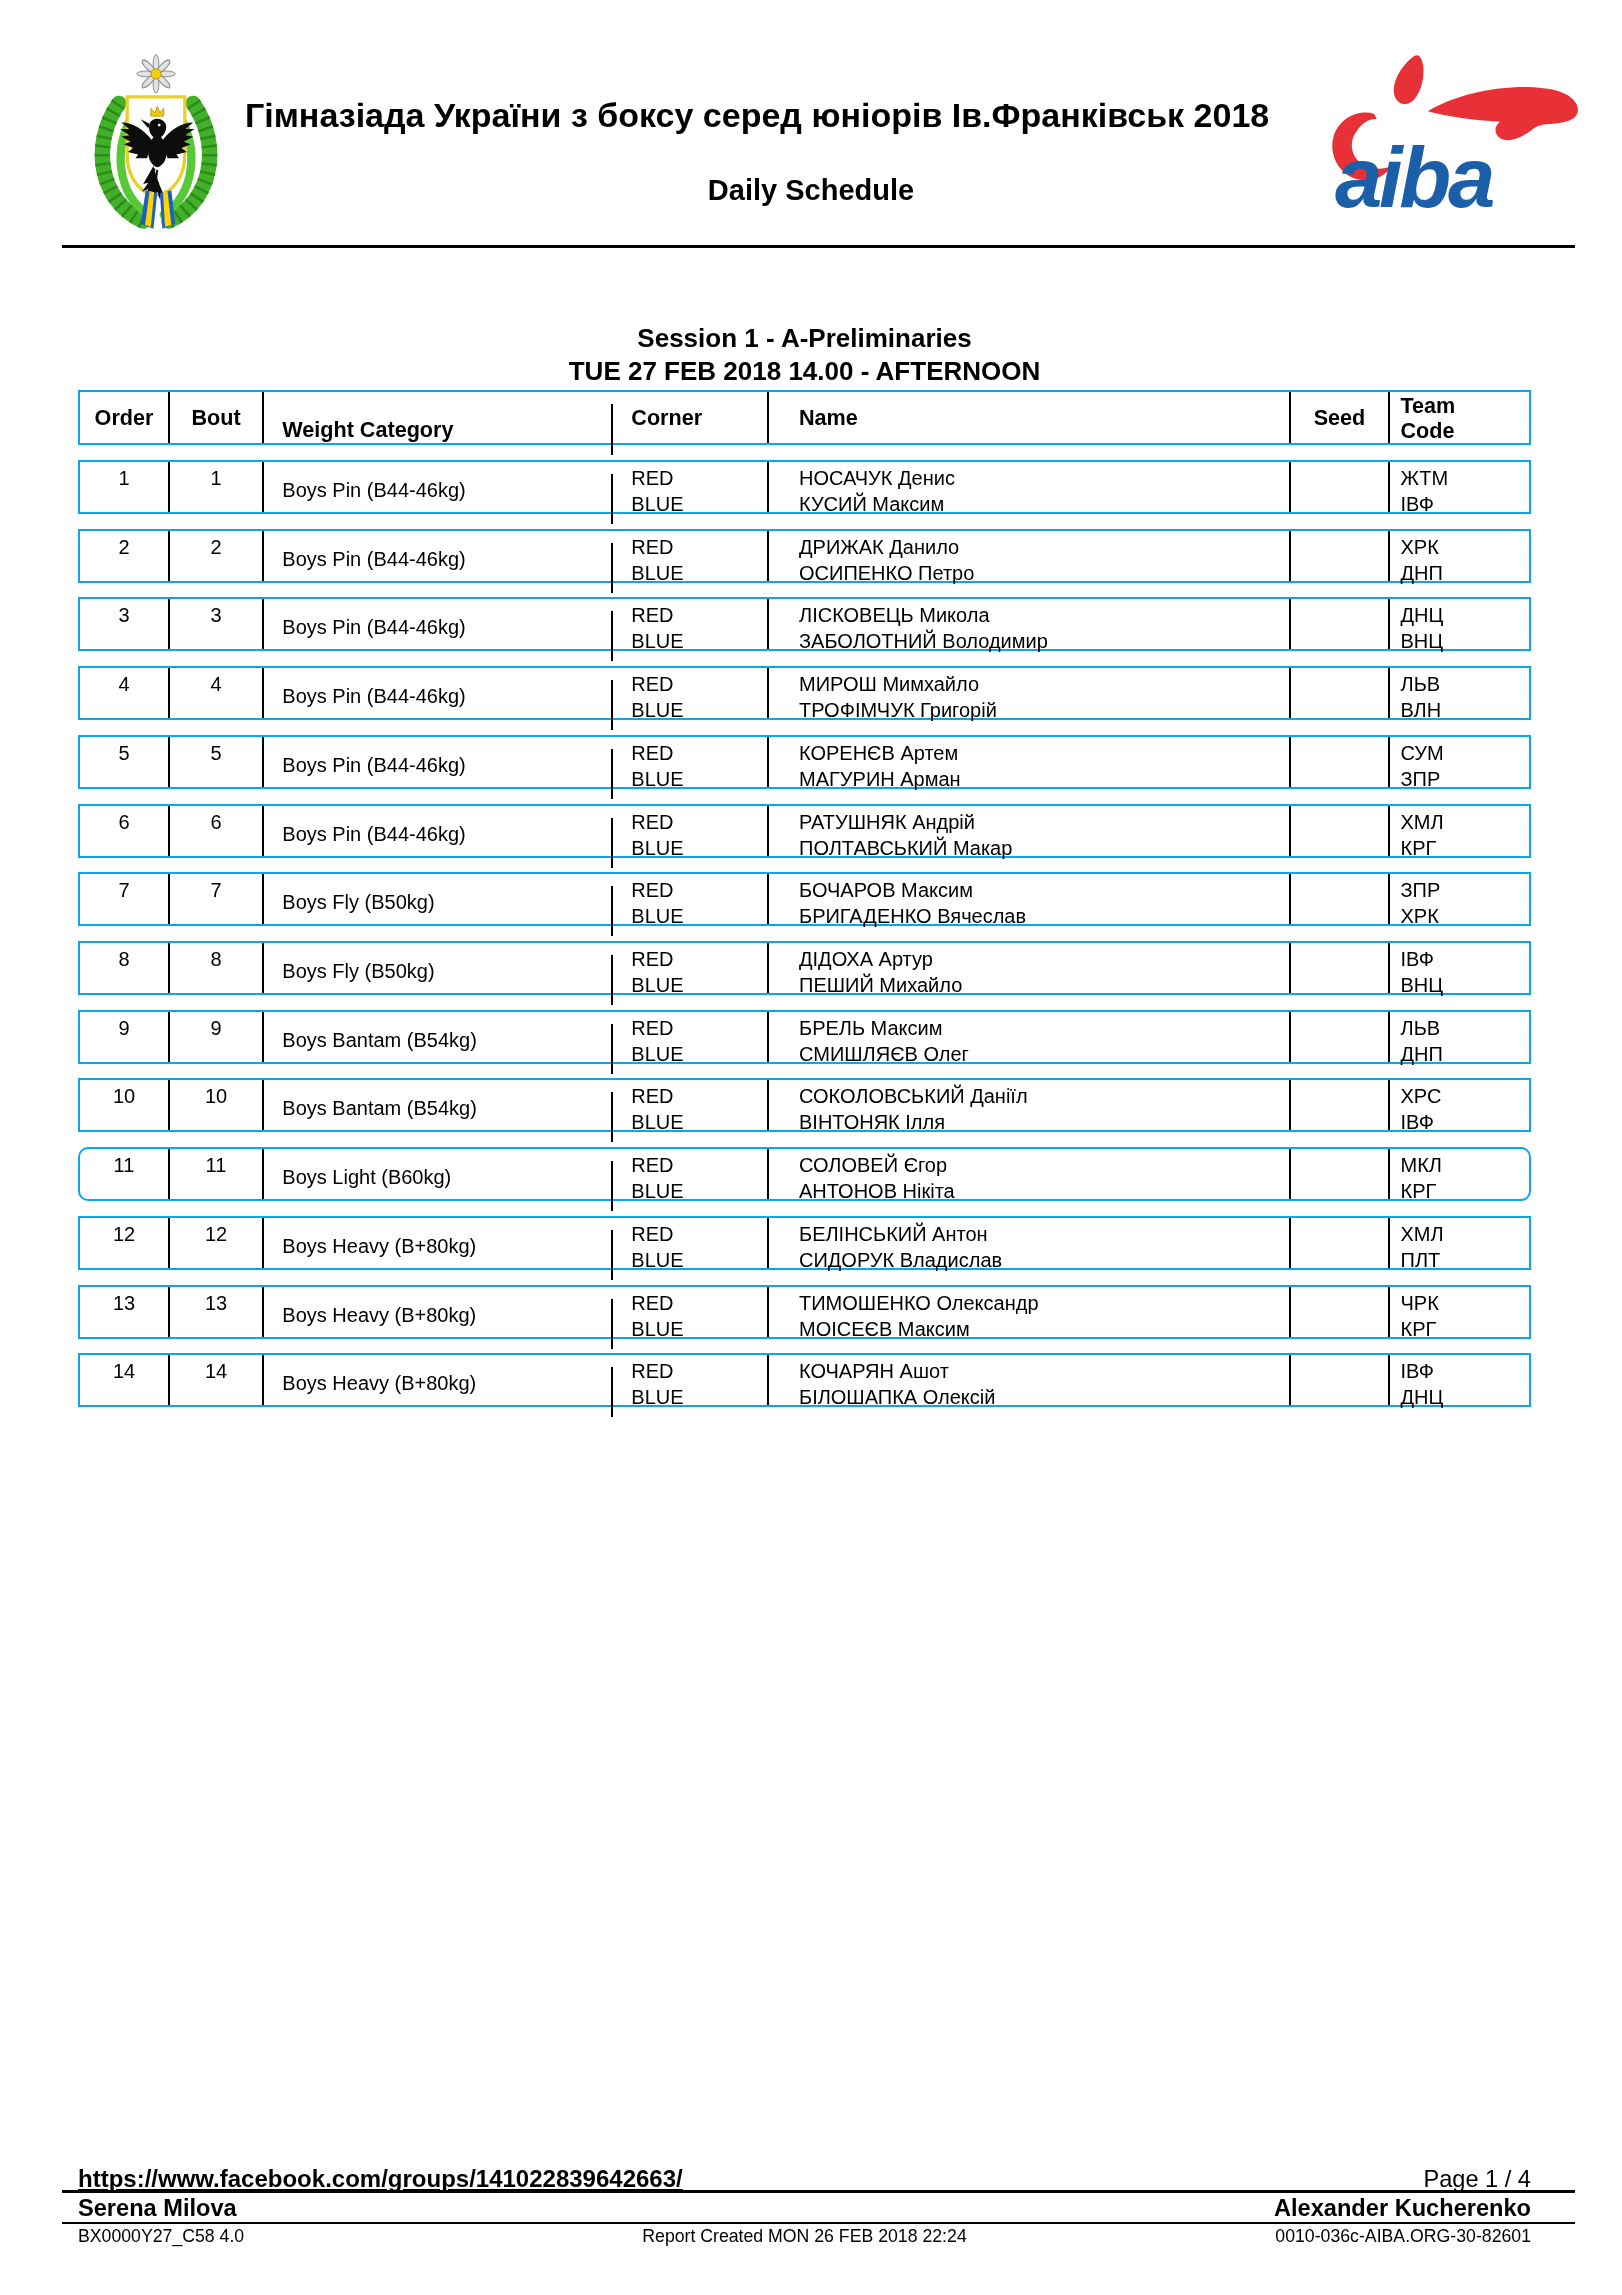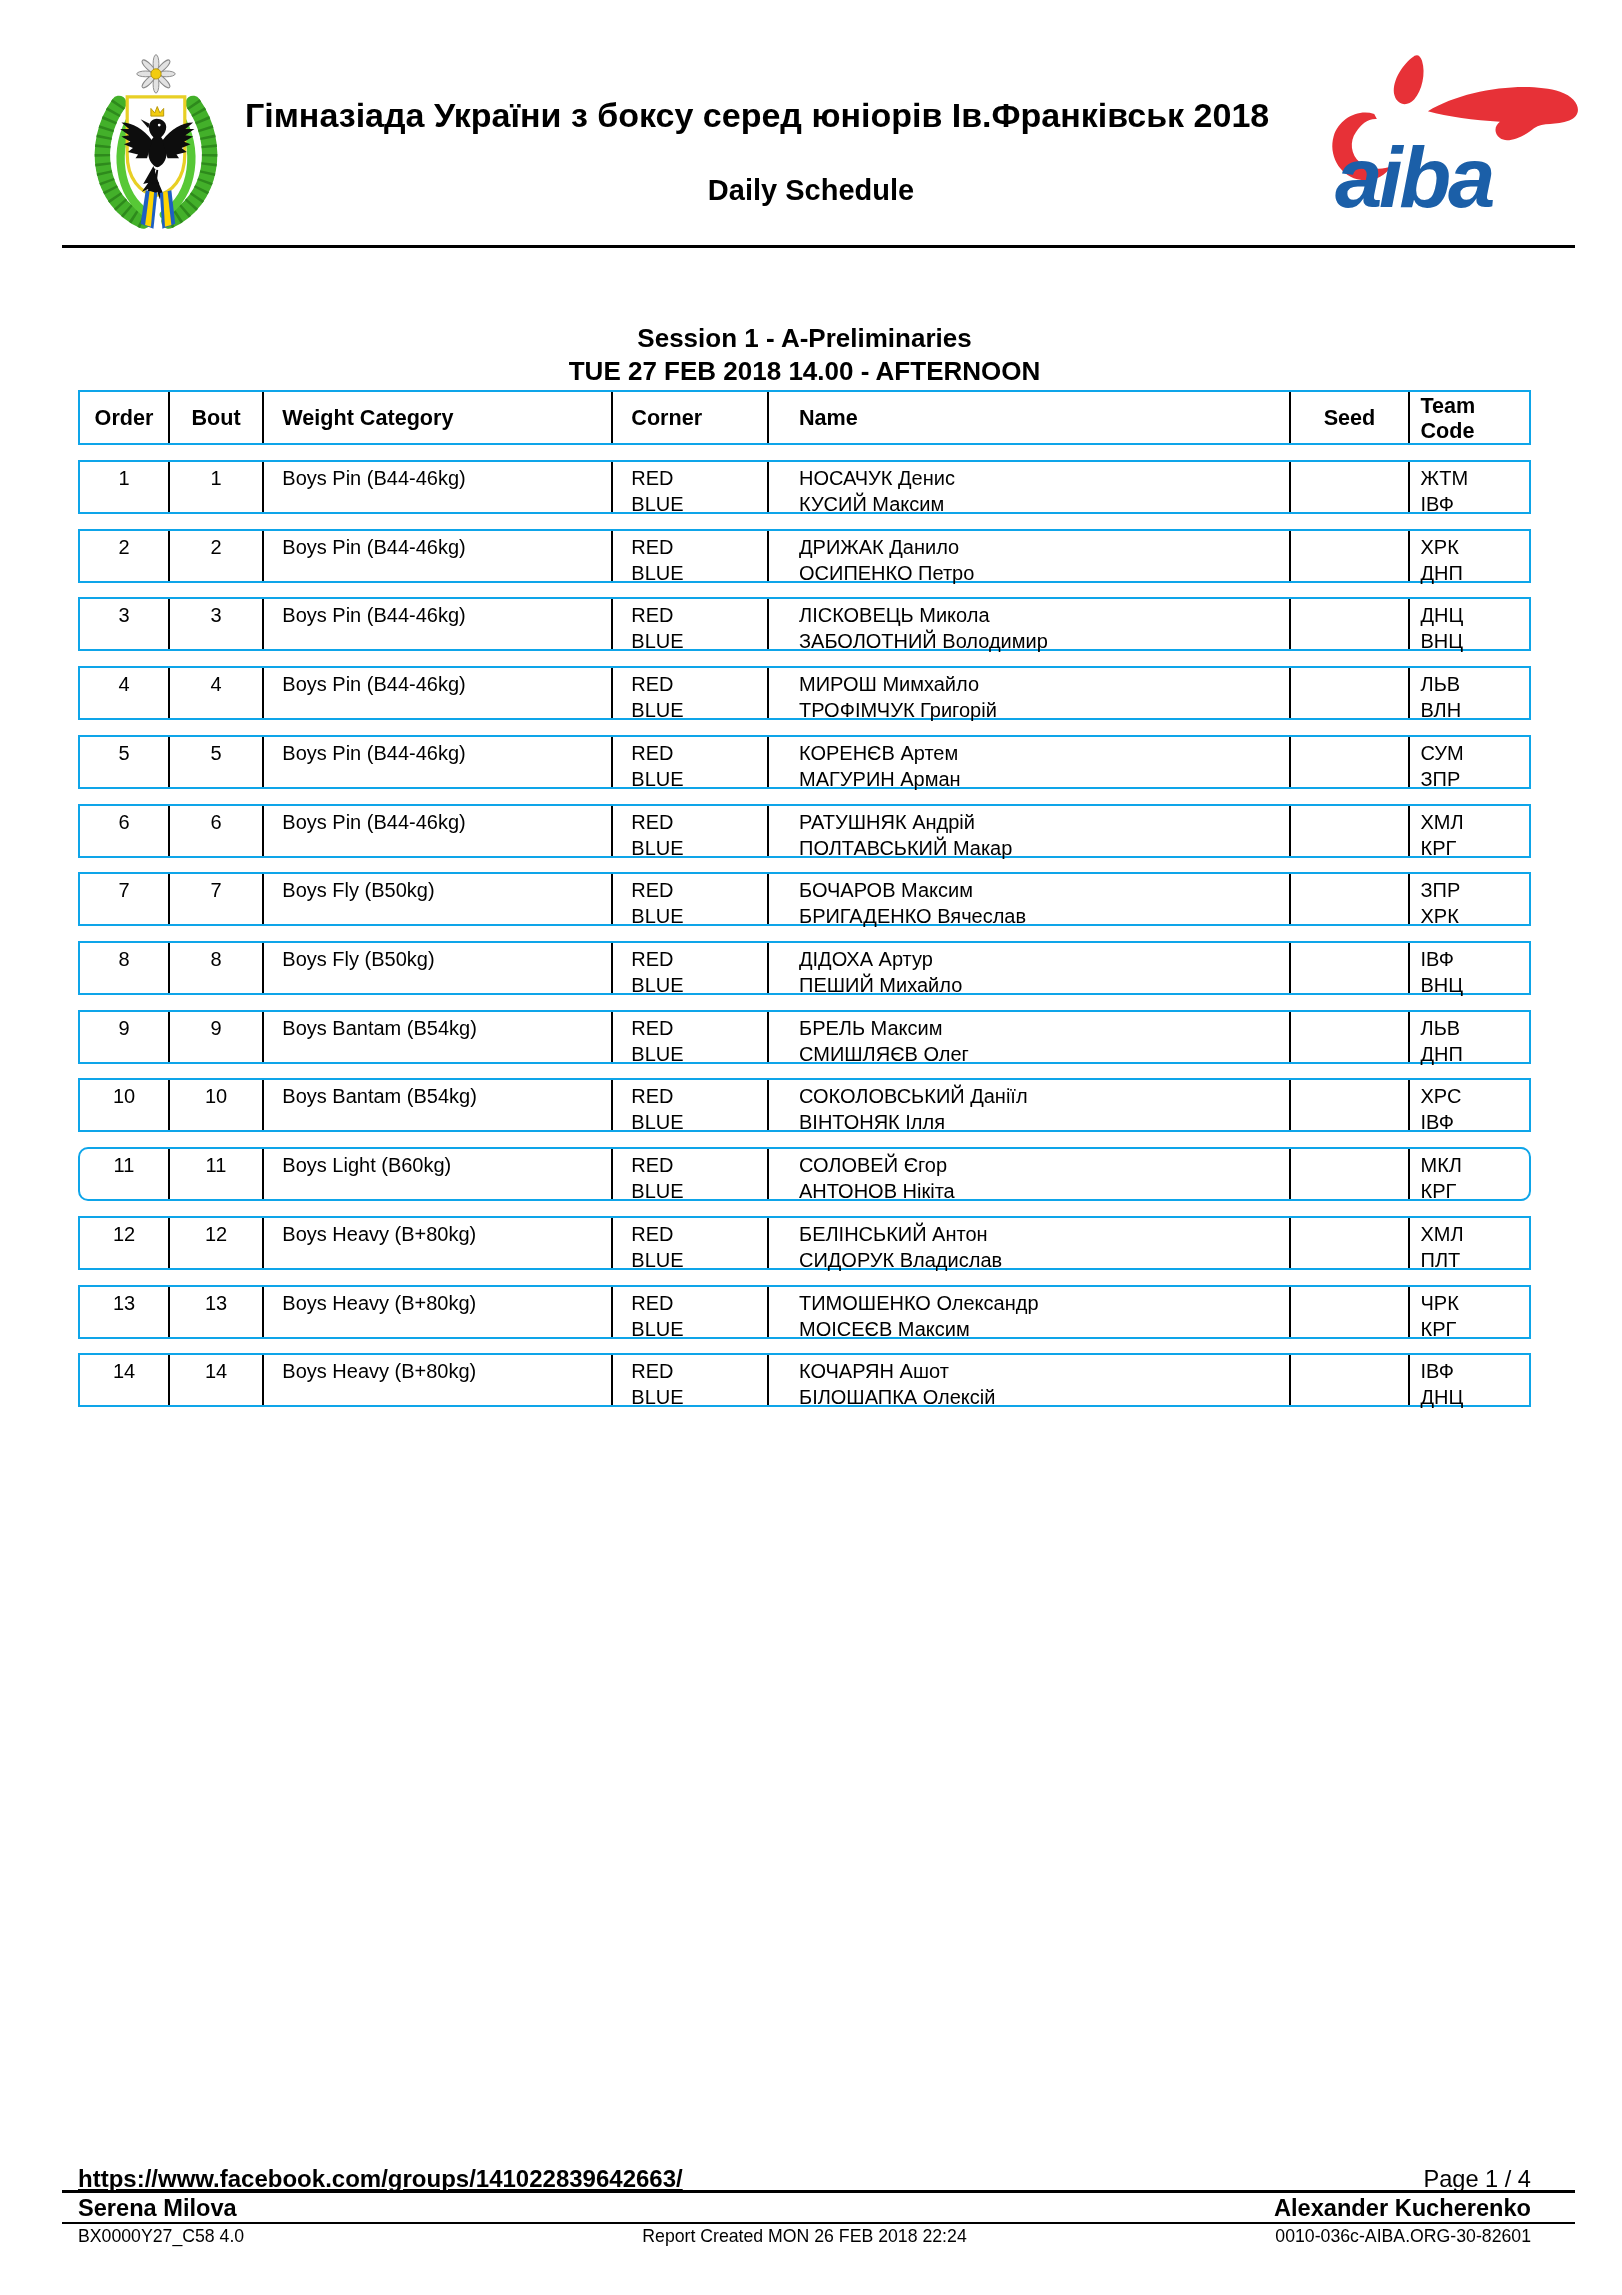--- a/index.html
+++ b/index.html
@@ -22,24 +22,24 @@
 
   
   .thead,.bout-row{position:absolute;left:78px;width:1453px;display:flex;
                    box-sizing:border-box;border:2px solid #0ea5e9;background:#fff;}
   .thead{top:390px;height:55px;font-weight:bold;font-size:21.6px;}
   .rows-holder{position:absolute;left:0;top:0;}
   .bout-row{height:54px;font-size:20px;}
   .cell{box-sizing:border-box;border-right:2px solid #000;height:100%;}
   .c-order{width:90px;text-align:center;}
   .c-bout{width:94px;text-align:center;}
-  .c-weight{width:349px;padding-left:18.3px;}
+  .c-weight{width:349px;padding-left:18.3px;margin-top:12px;}
   .c-corner{width:156px;padding-left:18.3px;}
   .c-name{width:522px;padding-left:30px;}
-  .c-seed{width:119px;text-align:center;}
+  .c-seed{width:99px;text-align:center;}
   .c-team{width:118px;padding-left:10.5px;border-right:none;}
   .thead .cell{display:flex;align-items:center;}
   .thead .c-order,.thead .c-bout,.thead .c-seed{justify-content:center;}
   .thead .c-team{line-height:25px;}
   .bout-row .cell{padding-top:3.3px;line-height:26px;}
   .bout-row .c-order,.bout-row .c-bout,.bout-row .c-seed{padding-top:3.3px;}
 
   
   .f-row{position:absolute;left:78px;width:1453px;display:flex;
          justify-content:space-between;align-items:flex-end;}

